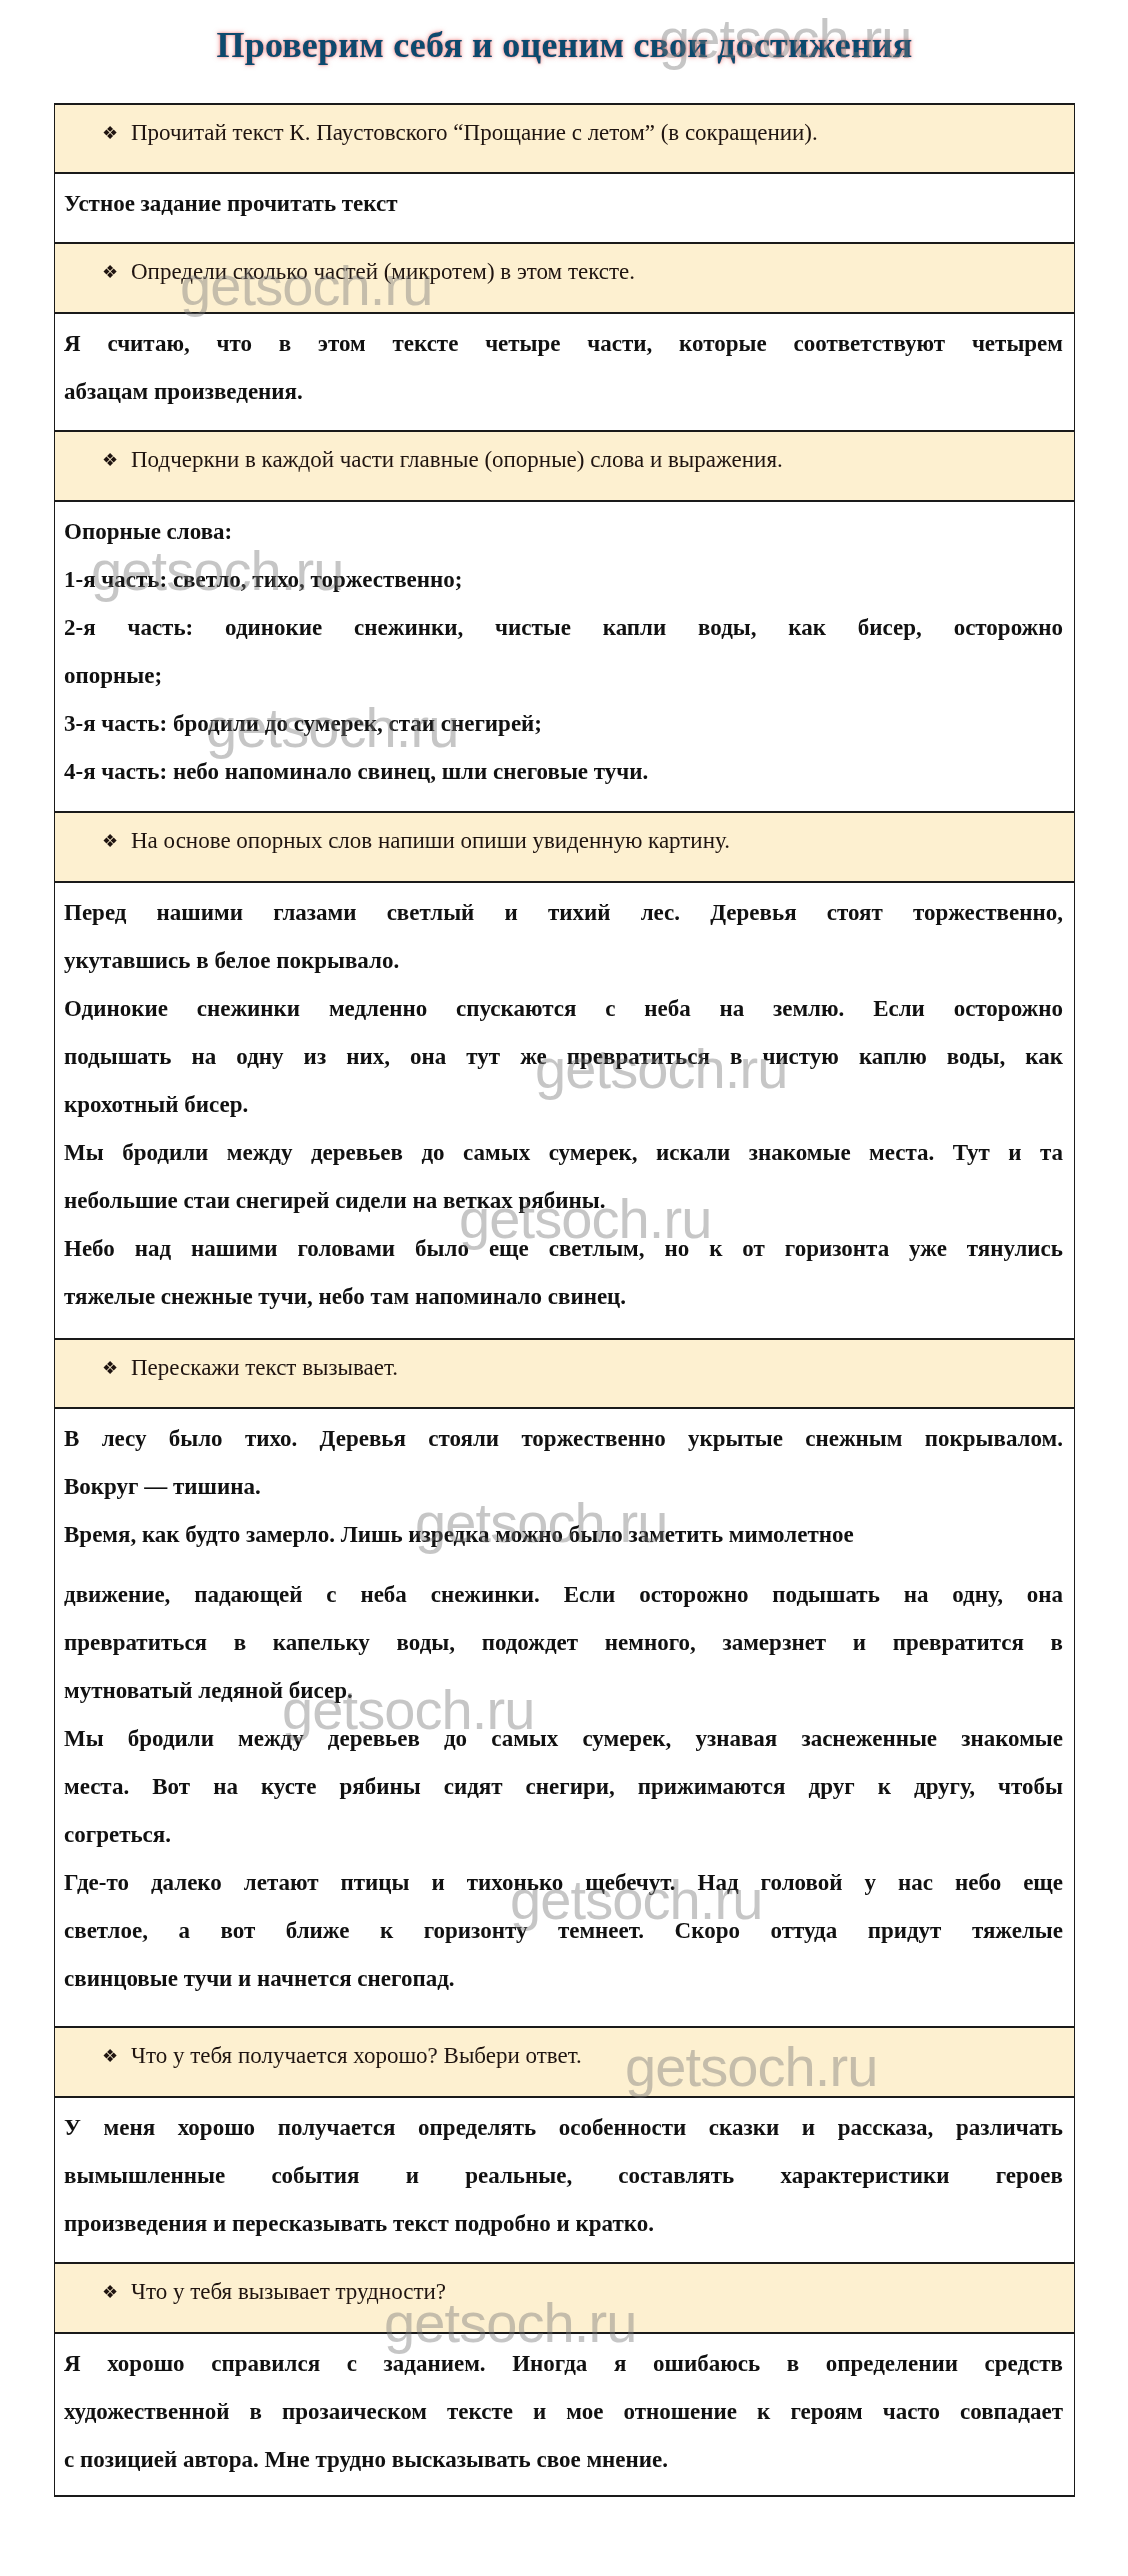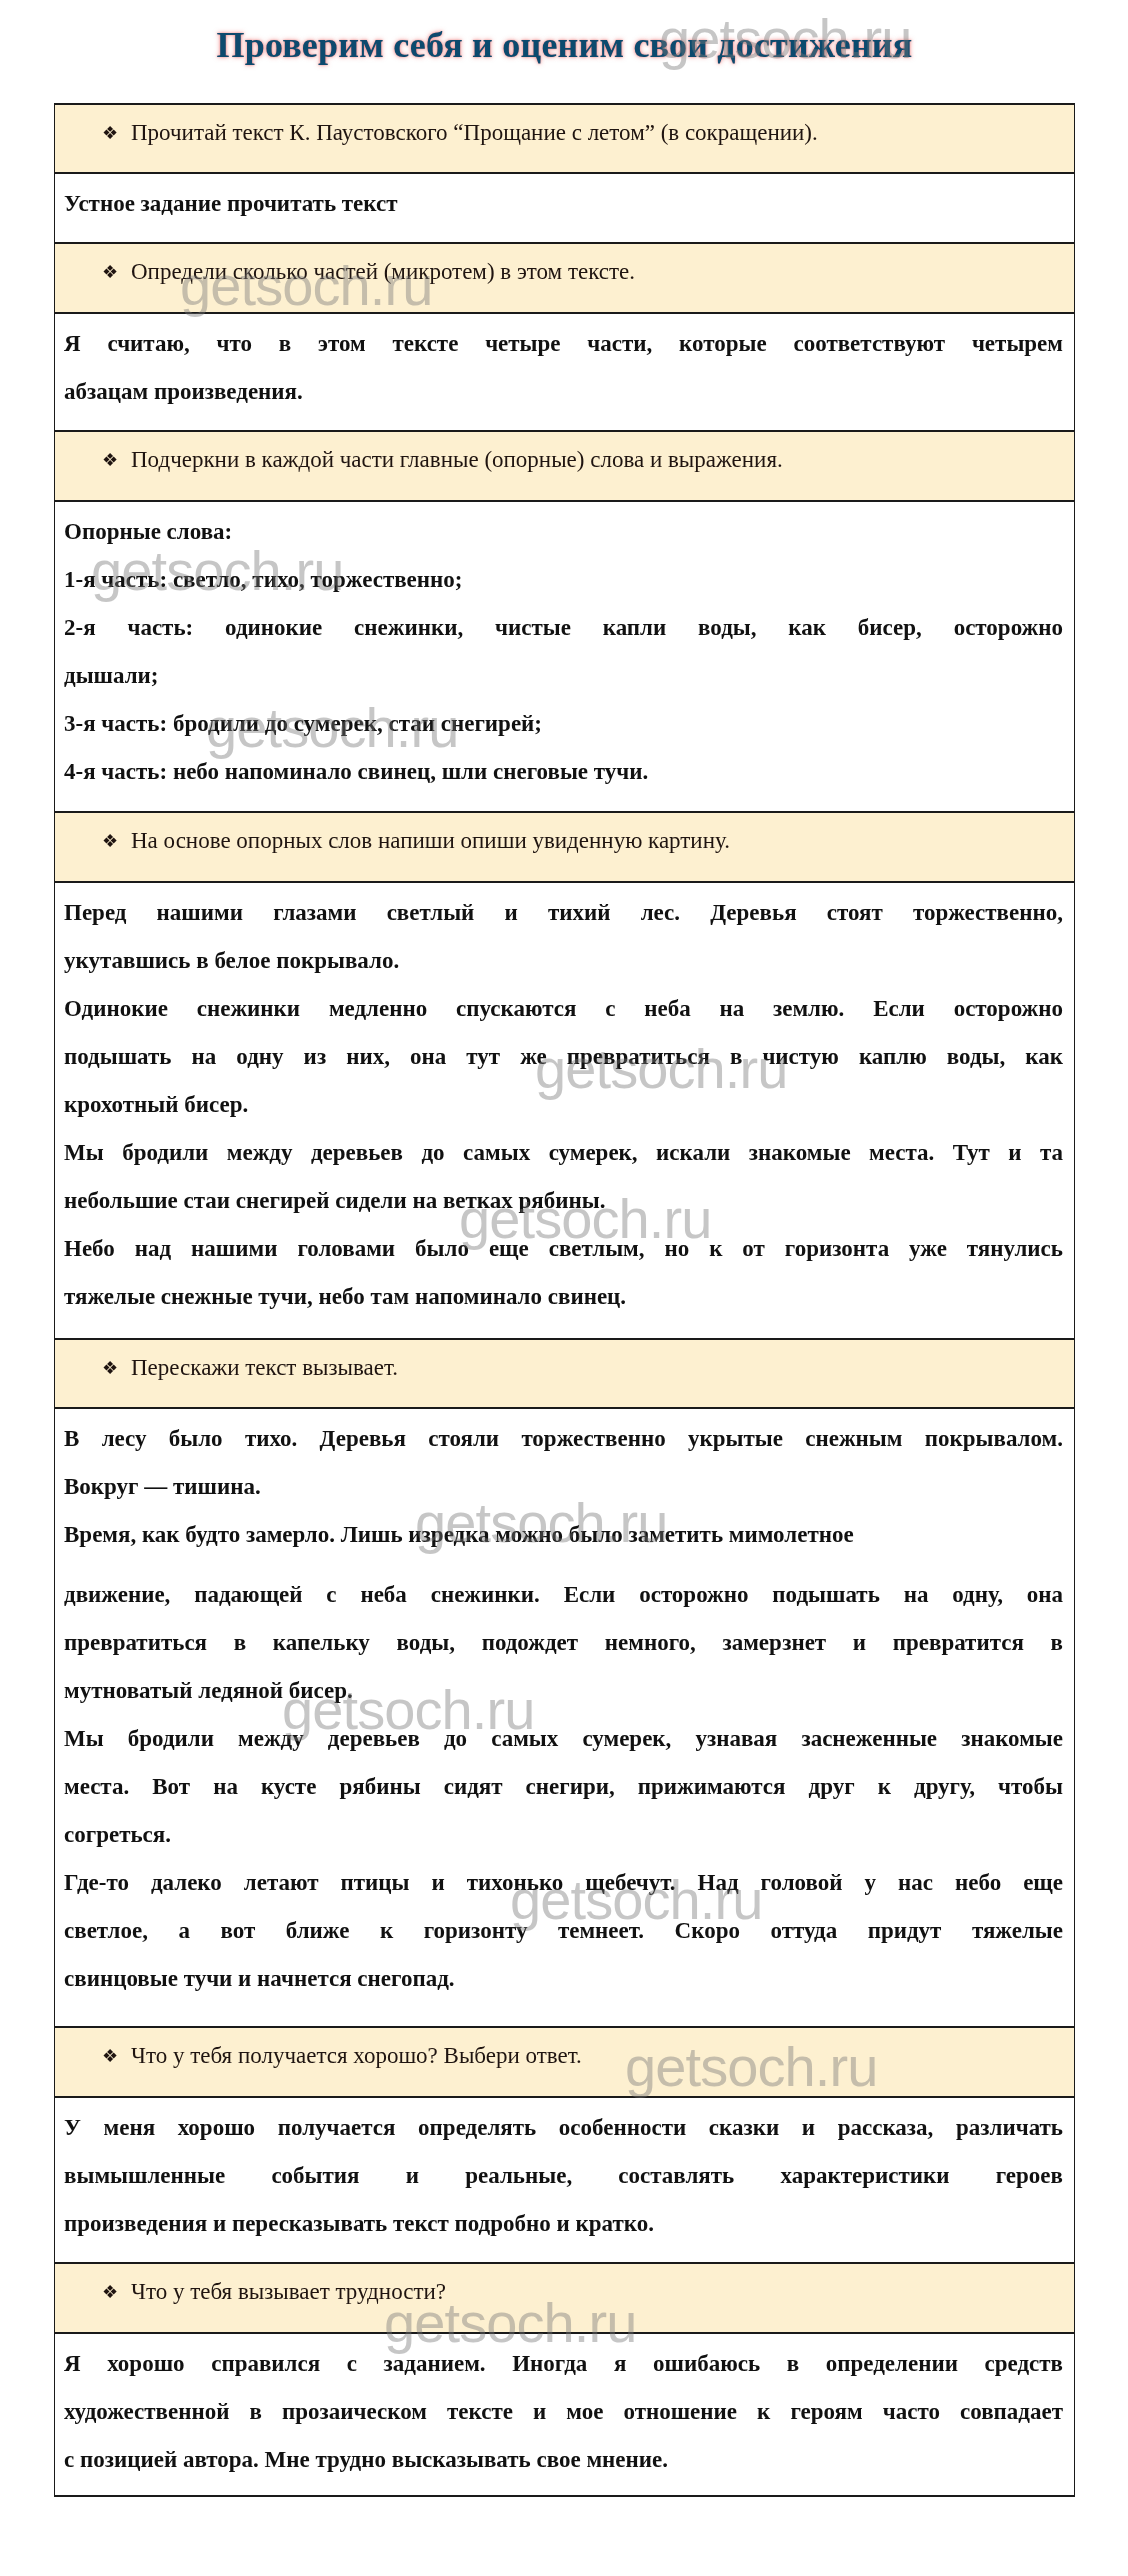--- a/index.html
+++ b/index.html
@@ -73,21 +73,21 @@
     <div class="row ans" style="height: 311px;">
       <div class="body">
         <div>
           <span class="line">Опорные слова:</span>
         </div>
         <div>
           <span class="line">1-я часть: светло, тихо, торжественно;</span>
         </div>
         <div>
           <span class="line j">2-я часть: одинокие снежинки, чистые капли воды, как бисер, осторожно</span>
-          <span class="line">дышали;</span>
+          <span class="line">опорные;</span>
         </div>
         <div>
           <span class="line">3-я часть: бродили до сумерек, стаи снегирей;</span>
         </div>
         <div>
           <span class="line">4-я часть: небо напоминало свинец, шли снеговые тучи.</span>
         </div>
       </div>
     </div>
     <div class="row head" style="height: 70px;">

